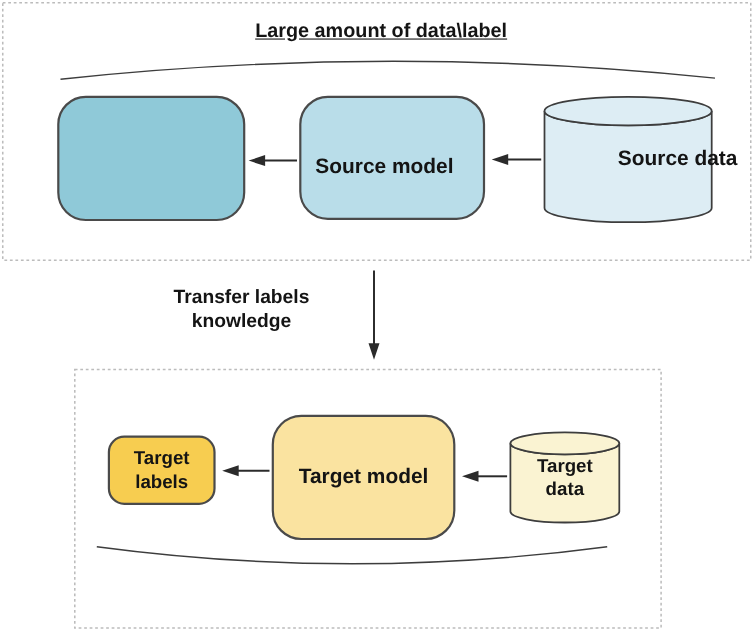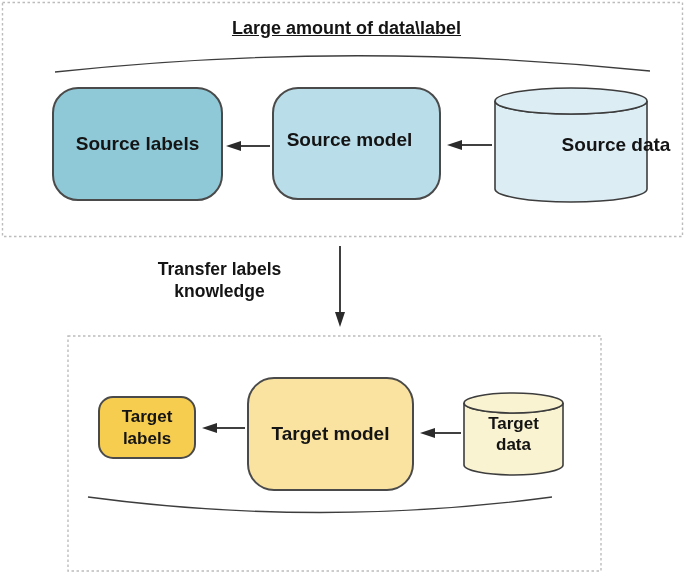--- a/index.html
+++ b/index.html
@@ -85,23 +85,22 @@
     <g>
       <line x1="461" y1="433" x2="434" y2="433" stroke="#2b2b2b" stroke-width="1.8"></line>
       <polygon points="420,433 435,428 435,438" fill="#2b2b2b"></polygon>
     </g>
 
     <path d="M 88 497 Q 320 528 552 497" fill="none" stroke="#3d3d3d" stroke-width="1.3"></path>
   </svg>
 
   <div class="txt title-txt" style="left:4px; top:14; width:685px; top:14px; height:28px;text-decoration:underline;">Large amount of data\label</div>
 
-  <div class="txt node-txt" style="left:53px; top:88px; width:169px; height:112px;">Source labels</div>
 
-  <div class="txt node-txt" style="left:273px; top:84px; width:153px; height:111px;">Source model</div>
+  <div class="txt node-txt" style="left:273px; top:96px; width:153px; height:111px;">Source model</div>
 
   <div class="txt node-txt" style="left:495px; top:95px; width:152px; height:100px;padding-left:45px;">Source data</div>
 
   <div class="txt mid-txt" style="left:127px; top:258px; width:185px; height:46px;">Transfer labels knowledge</div>
 
   <div class="txt small-node" style="left:99px; top:397px; width:96px; height:61px;">Target labels</div>
 
   <div class="txt small-node" style="left:483px; top:400px; width:61px; height:68px;">Target data</div>
 
   <div class="txt node-txt" style="left:248px; top:378px; width:165px; height:112px;">Target model</div>

